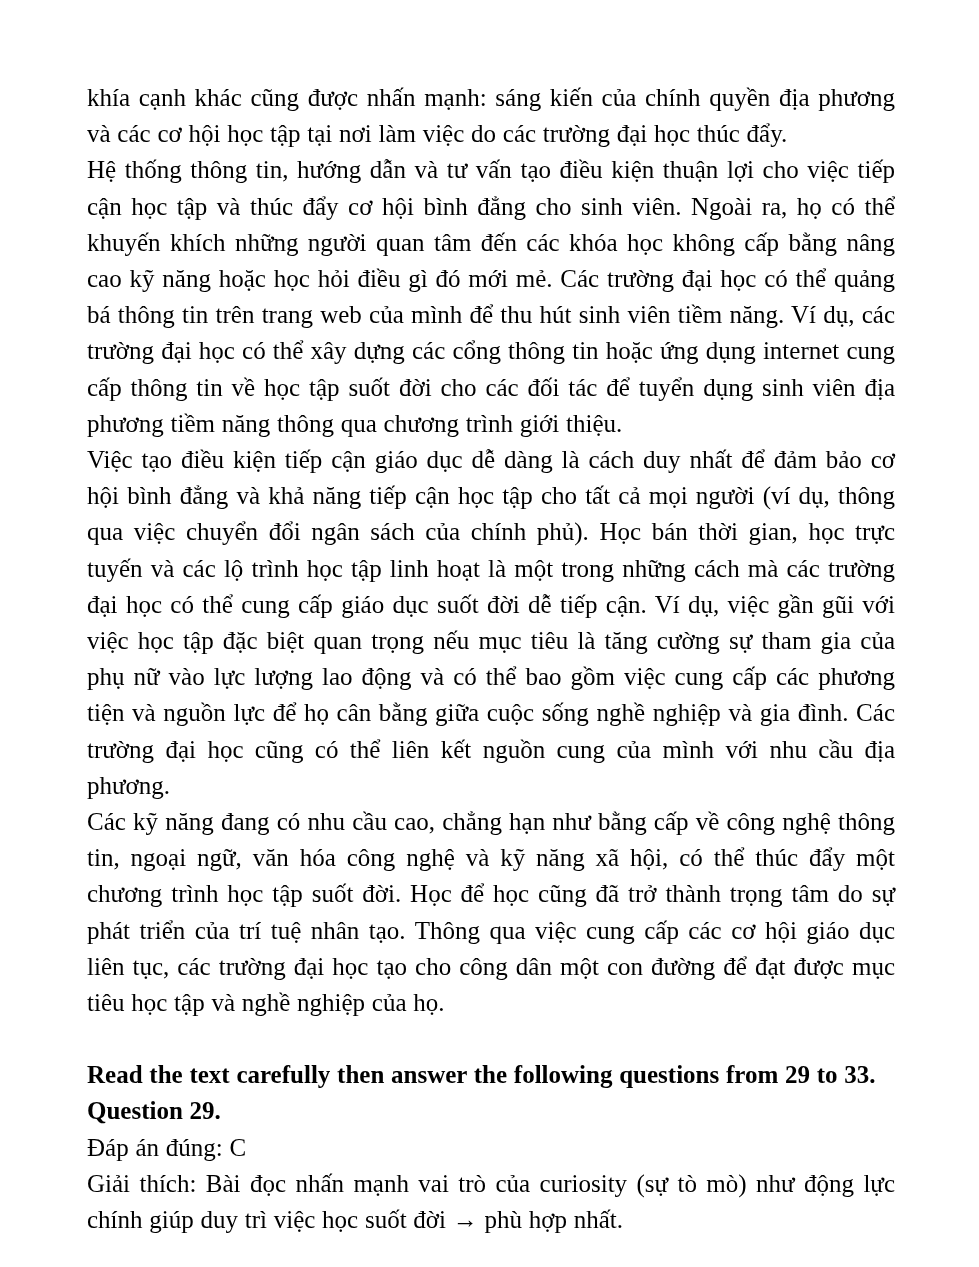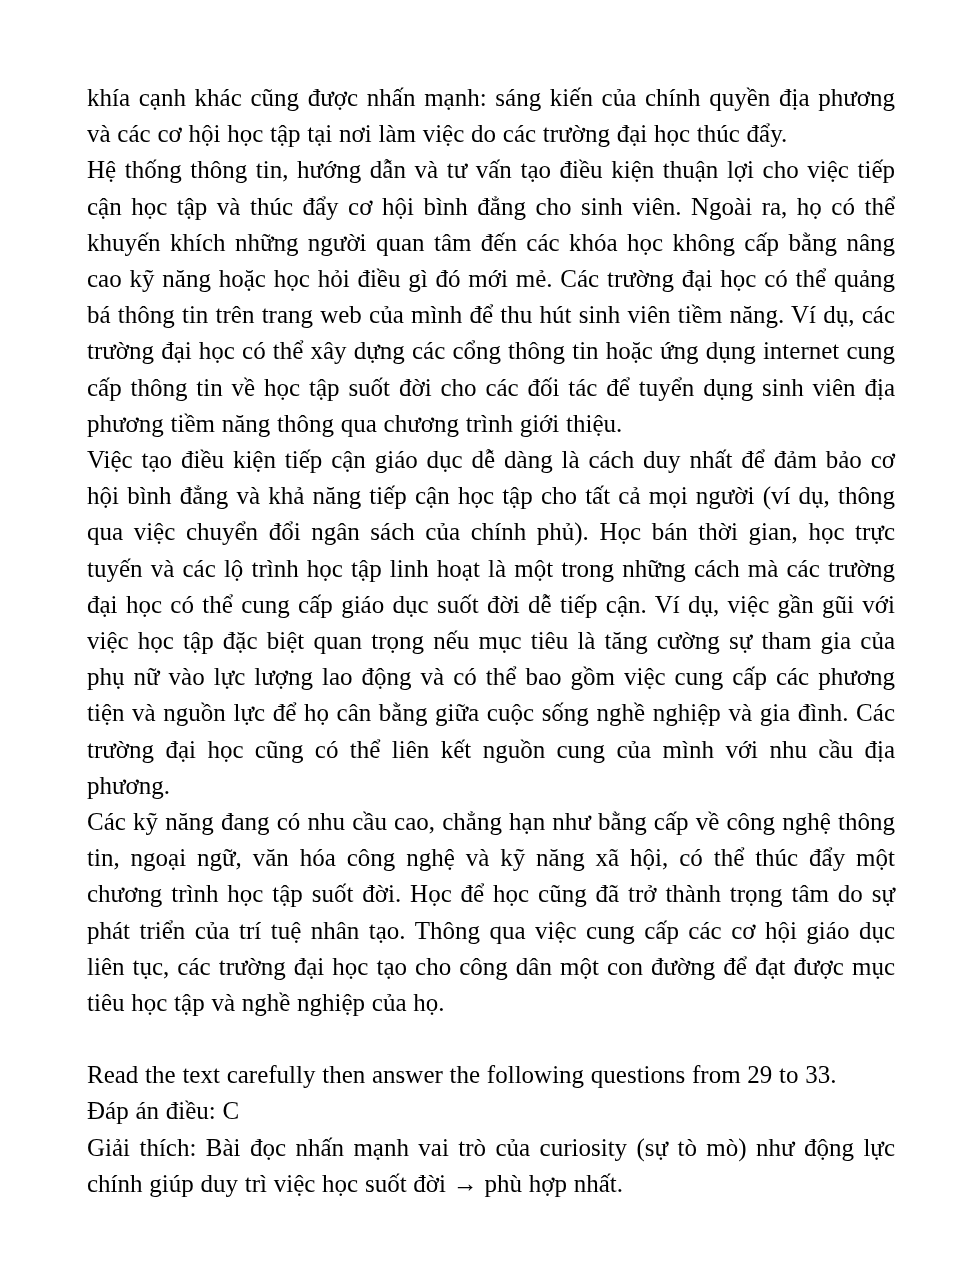--- a/index.html
+++ b/index.html
@@ -23,33 +23,34 @@
     overflow: hidden;
   }
   .para {
     margin: 0;
     font-size: 25px;
     line-height: 36.2px;
     text-align: justify;
     word-spacing: 0.5px;
   }
   .bold {
-    font-weight: normal;
+    font-weight: bold;
   }
   .blank-line {
     height: 36px;
   }
 </style>
 </head>
 <body>
 
 <div class="page">
   <p class="para">khía cạnh khác cũng được nhấn mạnh: sáng kiến của chính quyền địa phương và các cơ hội học tập tại nơi làm việc do các trường đại học thúc đẩy.</p>
   <p class="para">Hệ thống thông tin, hướng dẫn và tư vấn tạo điều kiện thuận lợi cho việc tiếp cận học tập và thúc đẩy cơ hội bình đẳng cho sinh viên. Ngoài ra, họ có thể khuyến khích những người quan tâm đến các khóa học không cấp bằng nâng cao kỹ năng hoặc học hỏi điều gì đó mới mẻ. Các trường đại học có thể quảng bá thông tin trên trang web của mình để thu hút sinh viên tiềm năng. Ví dụ, các trường đại học có thể xây dựng các cổng thông tin hoặc ứng dụng internet cung cấp thông tin về học tập suốt đời cho các đối tác để tuyển dụng sinh viên địa phương tiềm năng thông qua chương trình giới thiệu.</p>
   <p class="para">Việc tạo điều kiện tiếp cận giáo dục dễ dàng là cách duy nhất để đảm bảo cơ hội bình đẳng và khả năng tiếp cận học tập cho tất cả mọi người (ví dụ, thông qua việc chuyển đổi ngân sách của chính phủ). Học bán thời gian, học trực tuyến và các lộ trình học tập linh hoạt là một trong những cách mà các trường đại học có thể cung cấp giáo dục suốt đời dễ tiếp cận. Ví dụ, việc gần gũi với việc học tập đặc biệt quan trọng nếu mục tiêu là tăng cường sự tham gia của phụ nữ vào lực lượng lao động và có thể bao gồm việc cung cấp các phương tiện và nguồn lực để họ cân bằng giữa cuộc sống nghề nghiệp và gia đình. Các trường đại học cũng có thể liên kết nguồn cung của mình với nhu cầu địa phương.</p>
   <p class="para">Các kỹ năng đang có nhu cầu cao, chẳng hạn như bằng cấp về công nghệ thông tin, ngoại ngữ, văn hóa công nghệ và kỹ năng xã hội, có thể thúc đẩy một chương trình học tập suốt đời. Học để học cũng đã trở thành trọng tâm do sự phát triển của trí tuệ nhân tạo. Thông qua việc cung cấp các cơ hội giáo dục liên tục, các trường đại học tạo cho công dân một con đường để đạt được mục tiêu học tập và nghề nghiệp của họ.</p>
 
   <div class="blank-line"></div>
 
   <p class="para bold">Read the text carefully then answer the following questions from 29 to 33.</p>
-  <p class="para">Đáp án điều: C</p>
+  <p class="para bold">Question 29.</p>
+  <p class="para">Đáp án đúng: C</p>
   <p class="para">Giải thích: Bài đọc nhấn mạnh vai trò của curiosity (sự tò mò) như động lực chính giúp duy trì việc học suốt đời → phù hợp nhất.</p>
 </div>
 
 </body></html>

